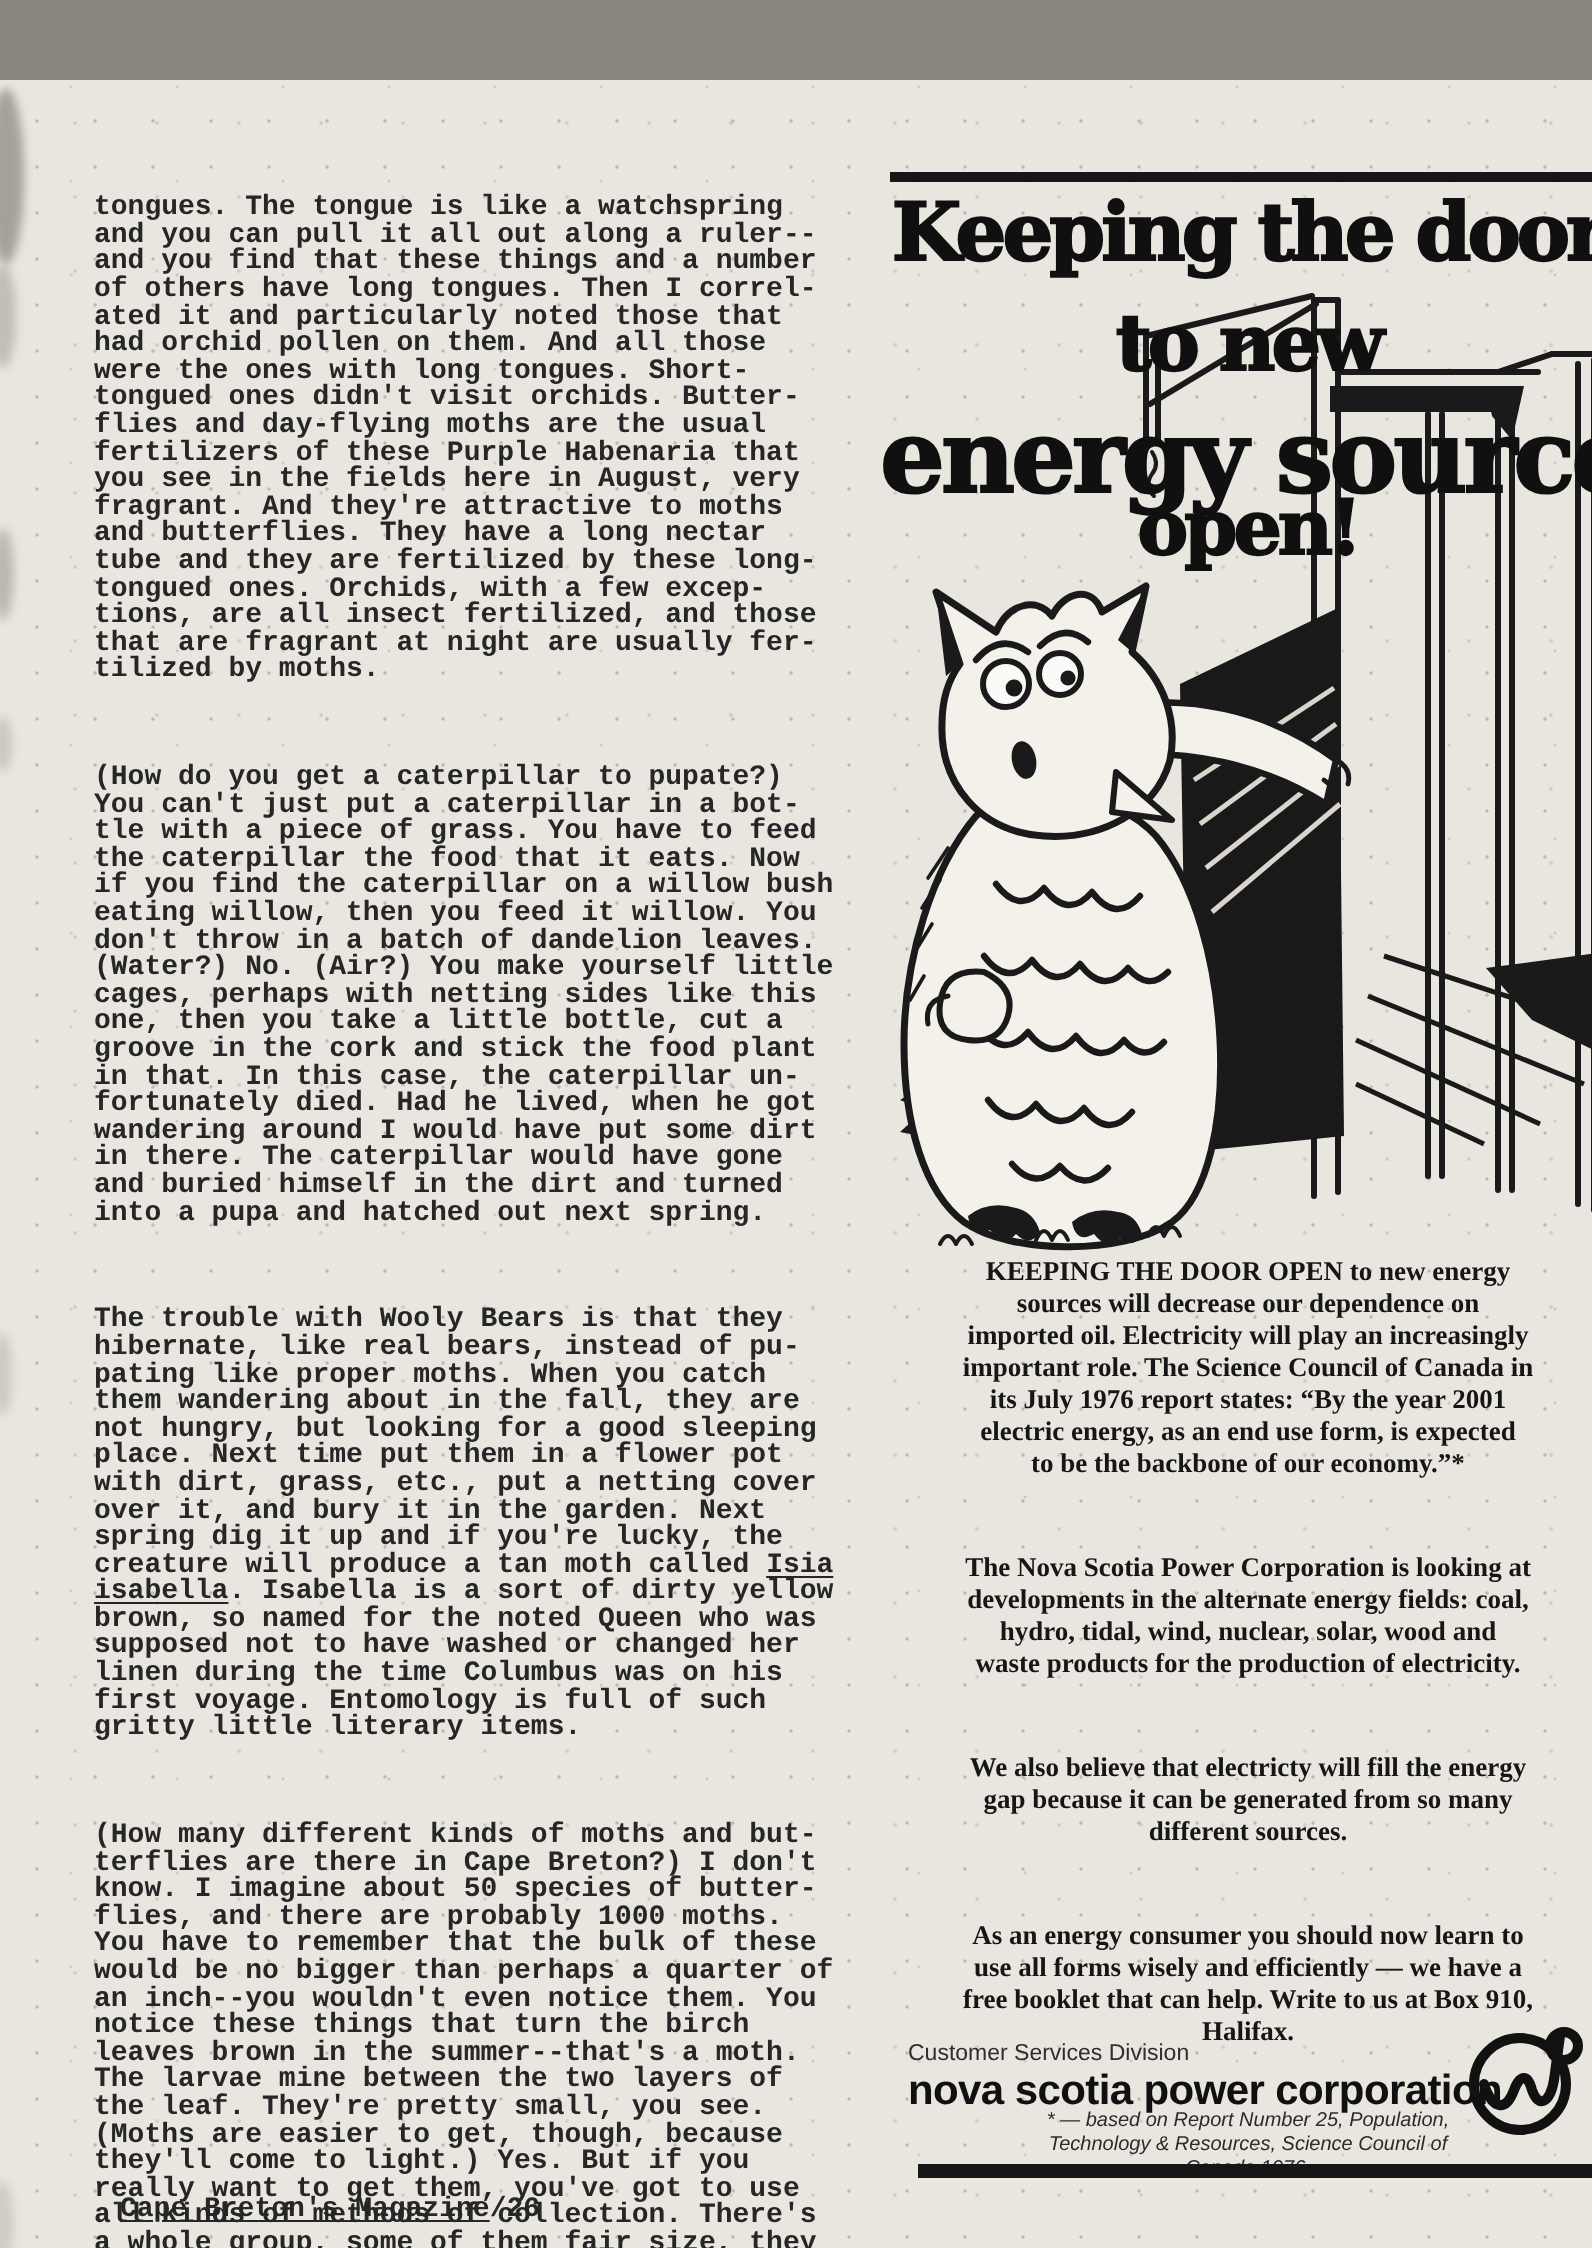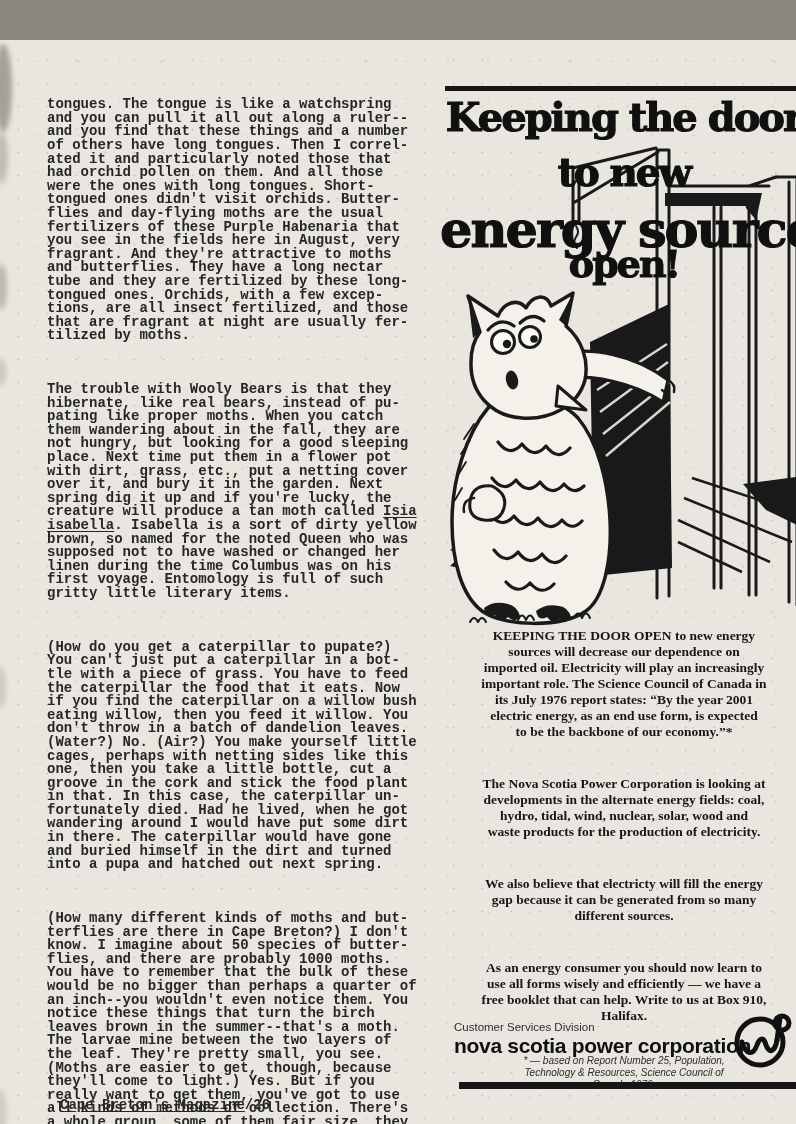--- a/index.html
+++ b/index.html
@@ -95,53 +95,53 @@
 flies and day-flying moths are the usual
 fertilizers of these Purple Habenaria that
 you see in the fields here in August, very
 fragrant. And they're attractive to moths
 and butterflies. They have a long nectar
 tube and they are fertilized by these long-
 tongued ones. Orchids, with a few excep-
 tions, are all insect fertilized, and those
 that are fragrant at night are usually fer-
 tilized by moths.</p>
-    <p>The trouble with Wooly Bears is that they
-hibernate, like real bears, instead of pu-
-pating like proper moths. When you catch
-them wandering about in the fall, they are
-not hungry, but looking for a good sleeping
-place. Next time put them in a flower pot
-with dirt, grass, etc., put a netting cover
-over it, and bury it in the garden. Next
-spring dig it up and if you're lucky, the
-creature will produce a tan moth called <u>Isia</u>
-<u>isabella</u>. Isabella is a sort of dirty yellow
-brown, so named for the noted Queen who was
-supposed not to have washed or changed her
-linen during the time Columbus was on his
-first voyage. Entomology is full of such
-gritty little literary items.</p>
     <p>(How do you get a caterpillar to pupate?)
 You can't just put a caterpillar in a bot-
 tle with a piece of grass. You have to feed
 the caterpillar the food that it eats. Now
 if you find the caterpillar on a willow bush
 eating willow, then you feed it willow. You
 don't throw in a batch of dandelion leaves.
 (Water?) No. (Air?) You make yourself little
 cages, perhaps with netting sides like this
 one, then you take a little bottle, cut a
 groove in the cork and stick the food plant
 in that. In this case, the caterpillar un-
 fortunately died. Had he lived, when he got
 wandering around I would have put some dirt
 in there. The caterpillar would have gone
 and buried himself in the dirt and turned
 into a pupa and hatched out next spring.</p>
+    <p>The trouble with Wooly Bears is that they
+hibernate, like real bears, instead of pu-
+pating like proper moths. When you catch
+them wandering about in the fall, they are
+not hungry, but looking for a good sleeping
+place. Next time put them in a flower pot
+with dirt, grass, etc., put a netting cover
+over it, and bury it in the garden. Next
+spring dig it up and if you're lucky, the
+creature will produce a tan moth called <u>Isia</u>
+<u>isabella</u>. Isabella is a sort of dirty yellow
+brown, so named for the noted Queen who was
+supposed not to have washed or changed her
+linen during the time Columbus was on his
+first voyage. Entomology is full of such
+gritty little literary items.</p>
     <p>(How many different kinds of moths and but-
 terflies are there in Cape Breton?) I don't
 know. I imagine about 50 species of butter-
 flies, and there are probably 1000 moths.
 You have to remember that the bulk of these
 would be no bigger than perhaps a quarter of
 an inch--you wouldn't even notice them. You
 notice these things that turn the birch
 leaves brown in the summer--that's a moth.
 The larvae mine between the two layers of

